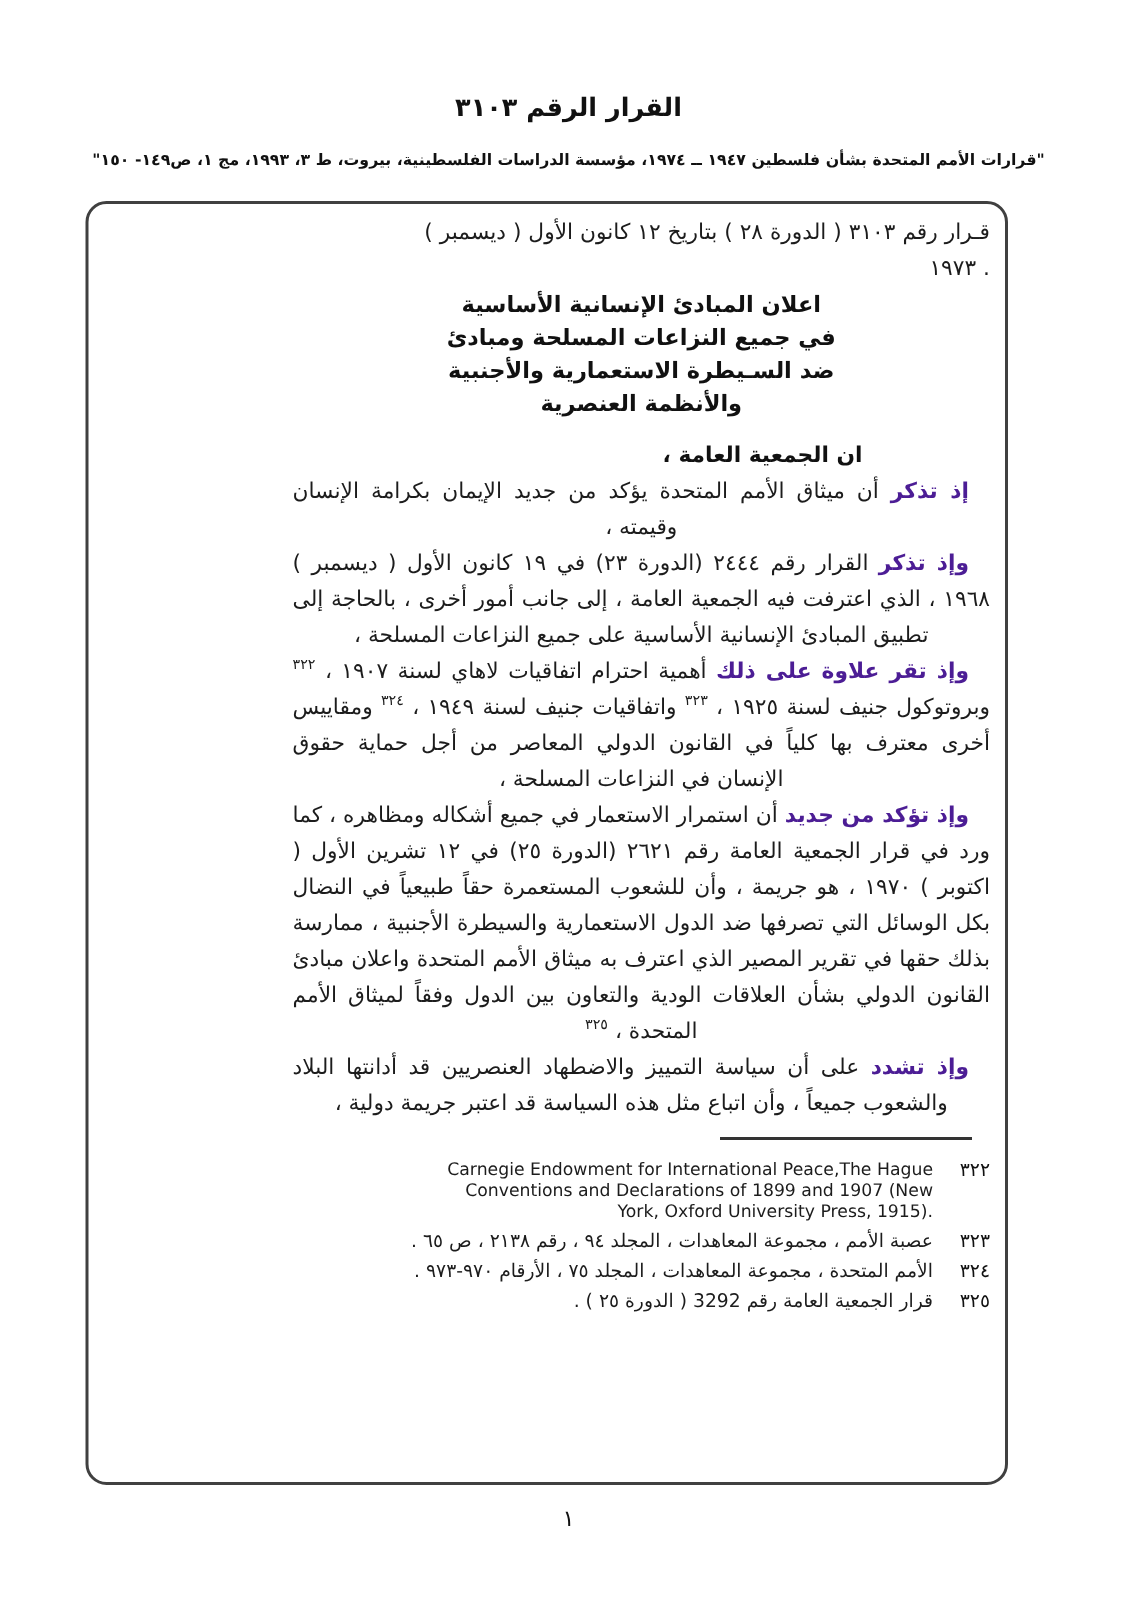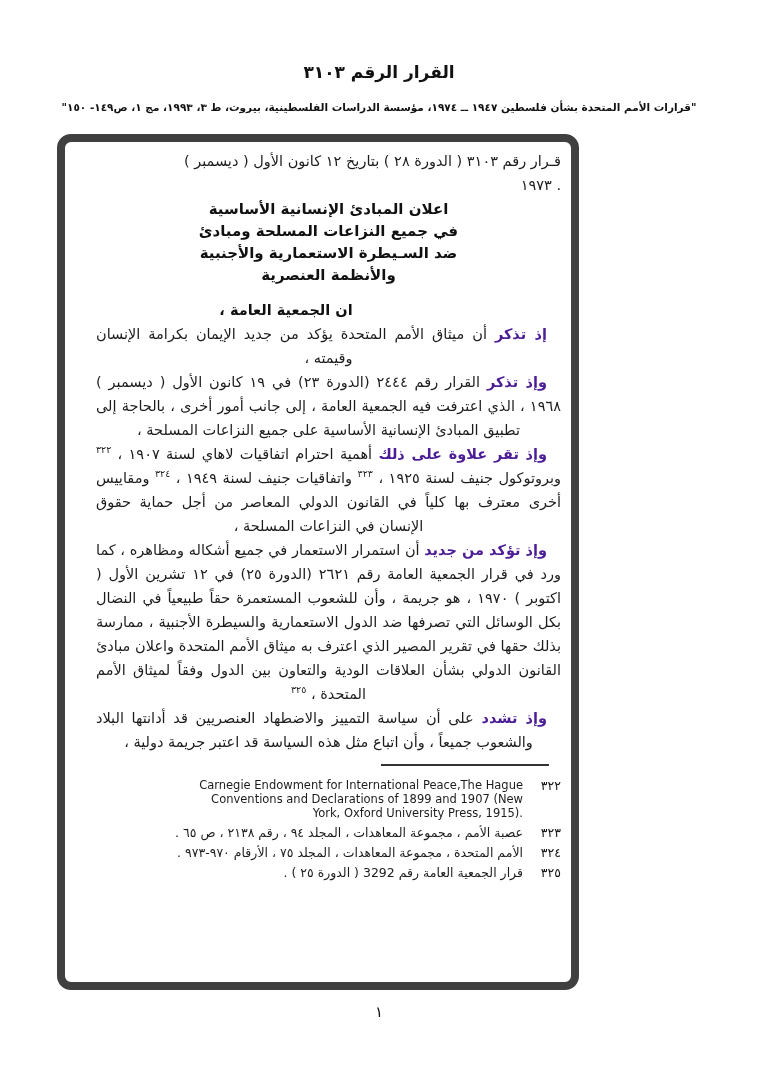--- a/index.html
+++ b/index.html
@@ -17,22 +17,22 @@
   }
   .h-source{
     position:absolute;top:101px;left:0;width:758px;
     text-align:center;direction:rtl;
     font-size:10.5px;font-weight:bold;color:#111;
     letter-spacing:0;
   }
   
   .doc-box{
     position:absolute;left:57px;top:134px;
-    width:522px;height:856px;box-sizing:border-box;
-    border:8px solid #404040;border-radius:14px;
+    width:615px;height:856px;box-sizing:border-box;
+    border:2px solid #404040;border-radius:14px;
     background:#fff;
   }
   .doc-inner{
     direction:rtl;
     margin:7px 10px 0 18px;
     padding-right:0;
     width:465px;
     margin-right:10px;
     margin-left:auto;
   }
@@ -49,21 +49,21 @@
   
   .doc-title{
     margin-top:1px;
     font-size:15px;font-weight:bold;line-height:22px;
     text-align:center;color:#111;
   }
   
   .preamble{
     margin-top:12px;
     font-size:14.5px;font-weight:bold;line-height:24px;
-    text-align:center;padding-right:85px;color:#111;
+    text-align:right;padding-right:85px;color:#111;
   }
   
   .par{
     margin:0;font-size:14.5px;line-height:24px;
     text-align:justify;text-align-last:center;
     text-indent:14px;color:#1c1c1c;
   }
   .par b{font-weight:bold;color:#4c1d95;}
   sup.fnref{font-size:9.5px;line-height:0;vertical-align:super;}
   

